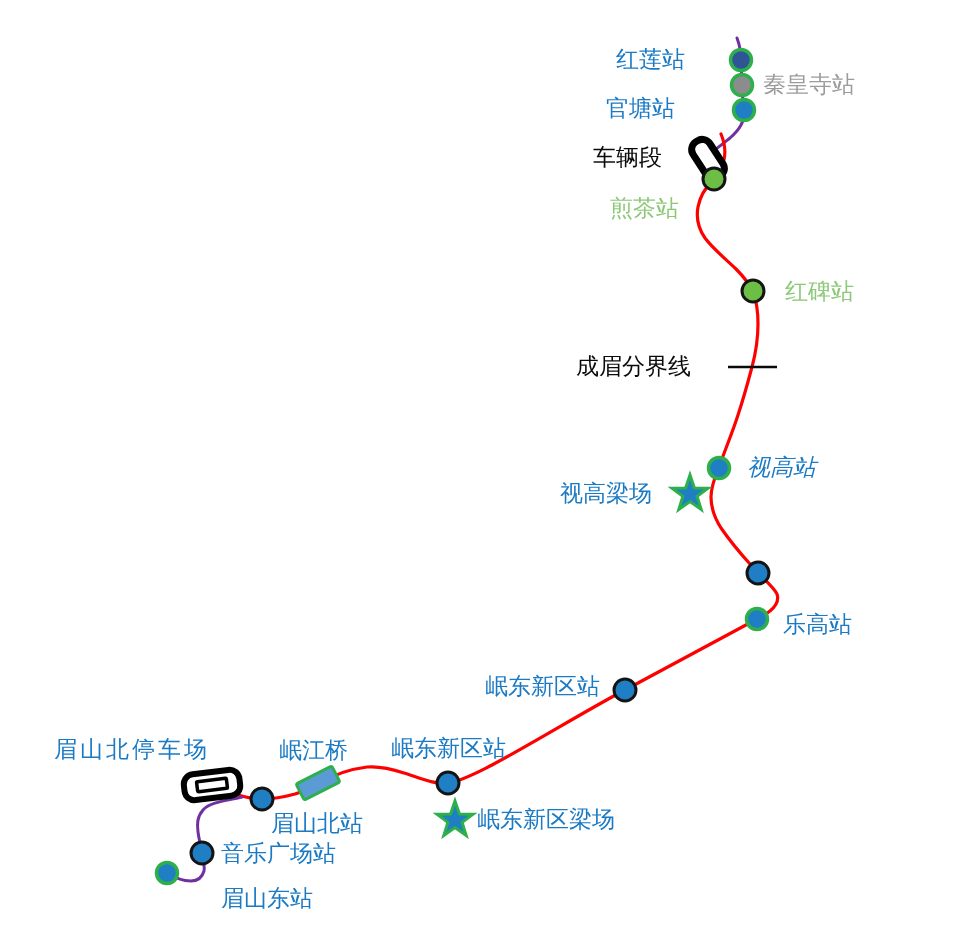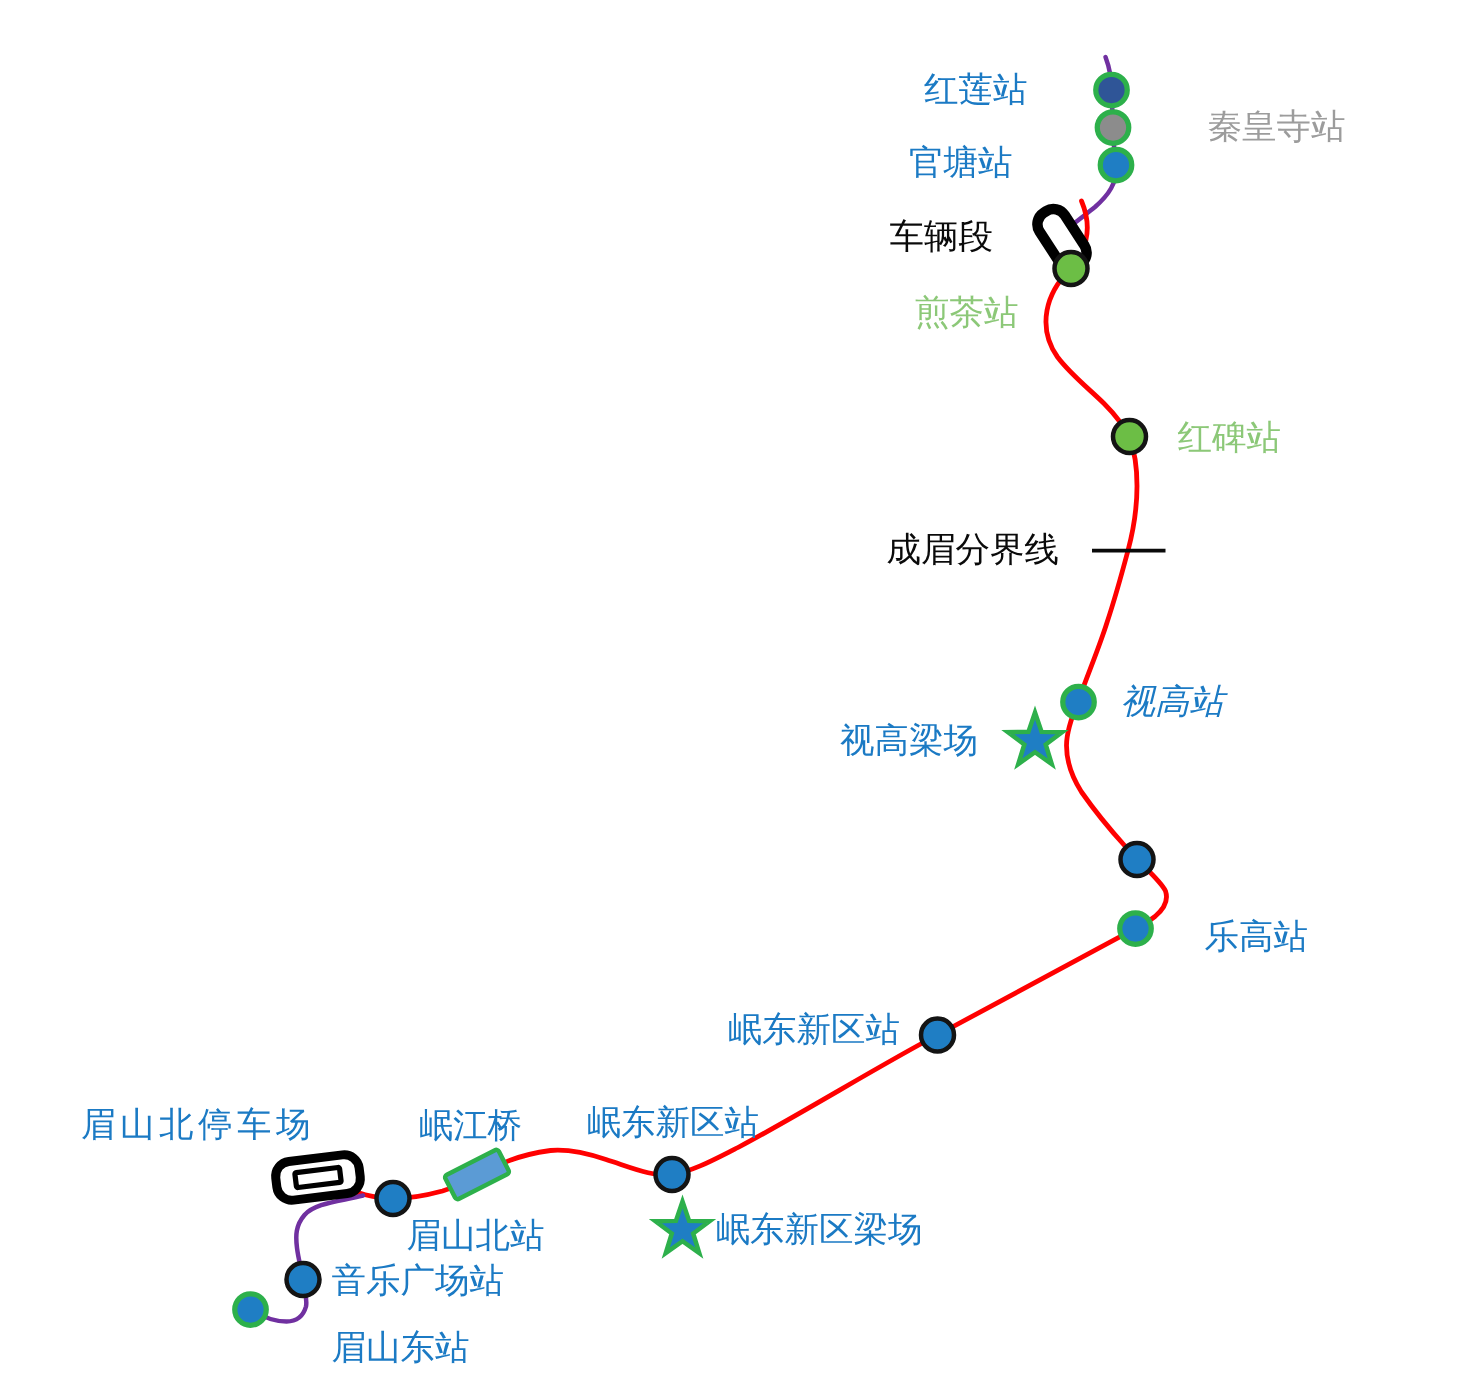--- a/index.html
+++ b/index.html
@@ -13,21 +13,21 @@
   svg{position:absolute;left:0;top:0;}
   .label{
     position:absolute;
     font-size:23px;
     line-height:1.1;
     white-space:nowrap;
     font-weight:400;
   }
   .lbl-blue{color:var(--label-blue);}
   .lbl-green{color:var(--label-green);}
-  .lbl-gray{color:var(--label-gray);margin-left:42px;}
+  .lbl-gray{color:var(--label-gray);}
   .lbl-black{color:var(--label-black);}
   .sp{letter-spacing:3px;}
 
   .line-red{fill:none;stroke:var(--main-line-red);stroke-width:3.2;stroke-linecap:round;}
   .line-purple{fill:none;stroke:var(--branch-line-purple);stroke-width:3;stroke-linecap:round;}
   .boundary-dash{stroke:var(--label-black);stroke-width:2.5;}
 
   .dot-blue{fill:var(--dot-blue);}
   .dot-dark-blue{fill:var(--dot-dark-blue);}
   .dot-gray{fill:var(--dot-gray);}
@@ -110,24 +110,24 @@
     <circle class="dot-blue ring-black" cx="202" cy="853" r="11"></circle>
     <circle class="dot-blue ring-green" cx="167" cy="873" r="10.5"></circle>
   </svg>
 
   <div class="label lbl-blue" style="left:616px;top:47px;">红莲站</div>
   <div class="label lbl-gray" style="left:763px;top:72px;">秦皇寺站</div>
   <div class="label lbl-blue" style="left:606px;top:96px;">官塘站</div>
   <div class="label lbl-black" style="left:593px;top:145px;">车辆段</div>
   <div class="label lbl-green" style="left:610px;top:196px;">煎茶站</div>
   <div class="label lbl-green" style="left:785px;top:279px;">红碑站</div>
-  <div class="label lbl-black" style="left:591px;top:354px;text-align:right;">成眉分界线</div>
+  <div class="label lbl-black" style="left:576px;top:354px;text-align:right;">成眉分界线</div>
   <div class="label lbl-blue" style="left:747px;top:455px;font-style:italic;">视高站</div>
   <div class="label lbl-blue" style="left:560px;top:481px;">视高梁场</div>
-  <div class="label lbl-blue" style="left:783px;top:612px;margin-left:20px;">乐高站</div>
+  <div class="label lbl-blue" style="left:783px;top:612px;">乐高站</div>
   <div class="label lbl-blue" style="left:485px;top:674px;">岷东新区站</div>
   <div class="label lbl-blue" style="left:391px;top:736px;">岷东新区站</div>
   <div class="label lbl-blue" style="left:279px;top:738px;">岷江桥</div>
   <div class="label lbl-blue sp" style="left:54px;top:737px;">眉山北停车场</div>
   <div class="label lbl-blue" style="left:271px;top:811px;">眉山北站</div>
   <div class="label lbl-blue" style="left:477px;top:807px;">岷东新区梁场</div>
   <div class="label lbl-blue" style="left:221px;top:841px;">音乐广场站</div>
   <div class="label lbl-blue" style="left:221px;top:886px;">眉山东站</div>
 </div>
 

